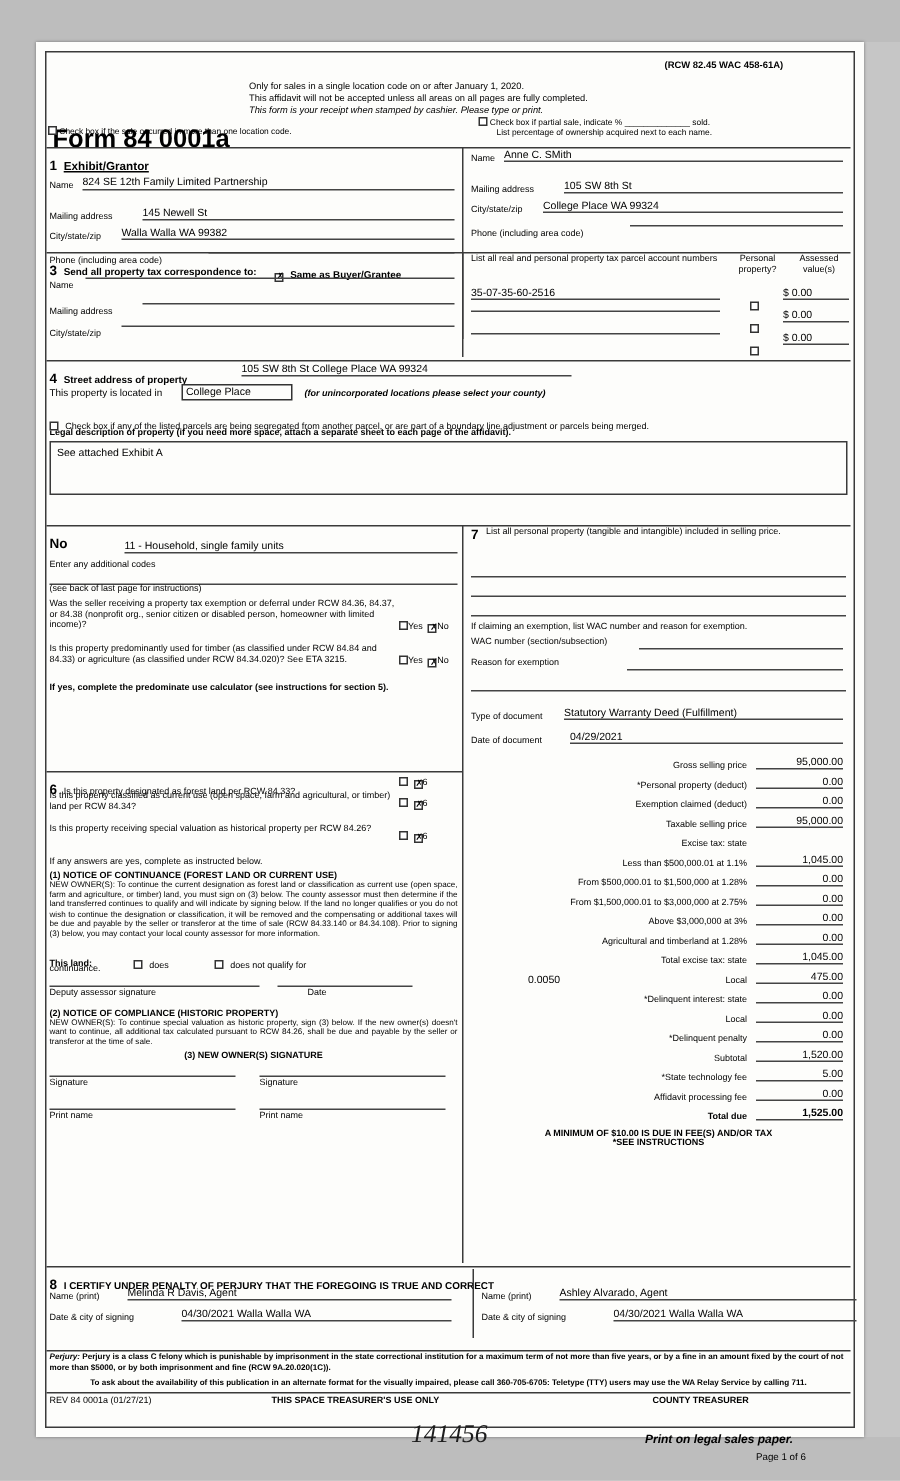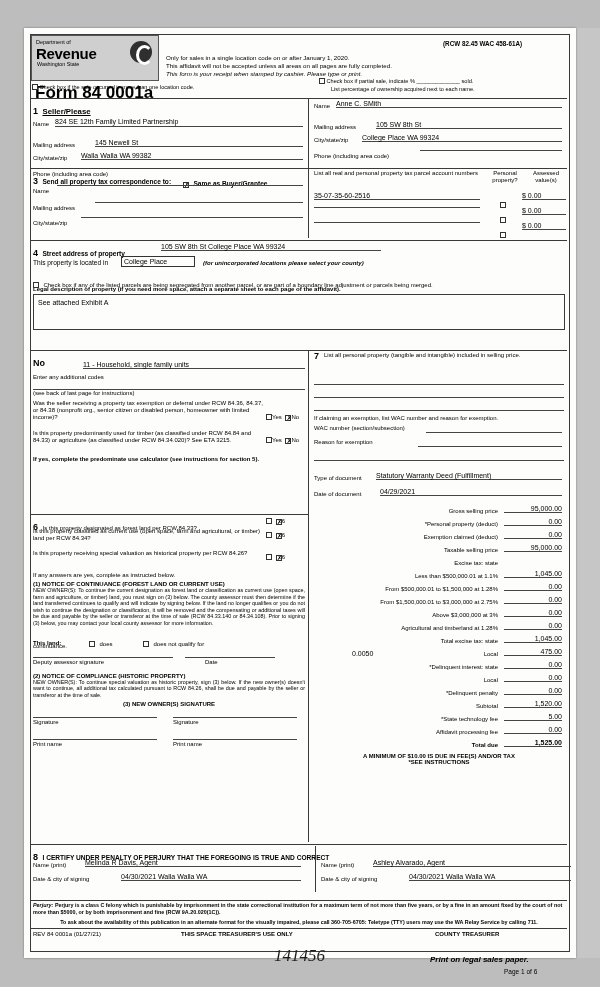--- a/index.html
+++ b/index.html
@@ -69,26 +69,20 @@
 <div id="page">
   <div class="band t"></div>
   <div class="band b"></div>
   <div class="band l"></div>
   <div class="band r"></div>
 
   <div id="sheet">
     <div class="frame"></div>
 
     <div id="hdr">
-      <div id="deptbox">
-        <div class="d1">Department of</div>
-        <div class="d2">Revenue</div>
-        <div class="d3">Washington State</div>
-        <div class="logo"></div>
-      </div>
       <div id="formno">Form 84 0001a</div>
 
       <div class="hdr-rcw">(RCW 82.45 WAC 458-61A)</div>
       <div class="hdr-l" style="top:19px;">Only for sales in a single location code on or after January 1, 2020.</div>
       <div class="hdr-l" style="top:27px;">This affidavit will not be accepted unless all areas on all pages are fully completed.</div>
       <div class="hdr-l i" style="top:35px;">This form is your receipt when stamped by cashier. Please type or print.</div>
 
       <div class="abs" style="left:1px; top:49px; font-size:5.6px;">
         <span class="cb"></span>
         <span>Check box if the sale occurred in more than one location code.</span>
@@ -98,21 +92,21 @@
         <span>Check box if partial sale, indicate % ______________ sold.</span>
       </div>
       <div class="abs" style="left:300px; top:51px; font-size:5.6px;">List percentage of ownership acquired next to each name.</div>
     </div>
 
     <div class="hline" style="left:7px; top:70px; width:536px;"></div>
     <div class="vline" style="left:284px; top:70px; height:128px;"></div>
 
     <div class="abs" style="left:9px; top:72px; width:272px;">
       <div><span class="sec-no">1</span>
-        <span class="b t8 ul">Seller/Please</span></div>
+        <span class="b t8 ul">Exhibit/Grantor</span></div>
       <div style="position:relative; height:14px;">
         <span class="abs t65" style="left:0; top:3px;">Name</span>
         <span class="abs value ln" style="left:22px; top:0px; width:248px; padding-bottom:1px;">824 SE 12th Family Limited Partnership</span>
       </div>
       <div style="position:relative; height:20px;">
         <span class="abs t65" style="left:0; top:10px;">Mailing address</span>
         <span class="abs value ln" style="left:62px; top:7px; width:208px;">145 Newell St</span>
       </div>
       <div style="position:relative; height:16px;">
         <span class="abs t65" style="left:0; top:3px;">City/state/zip</span>

